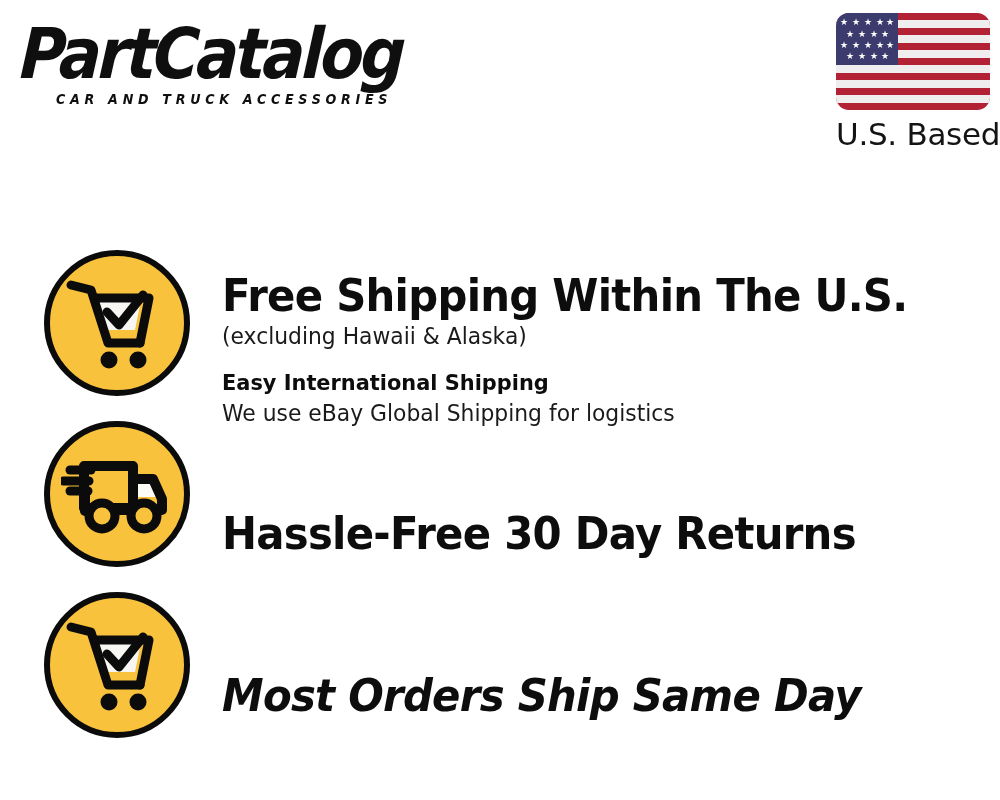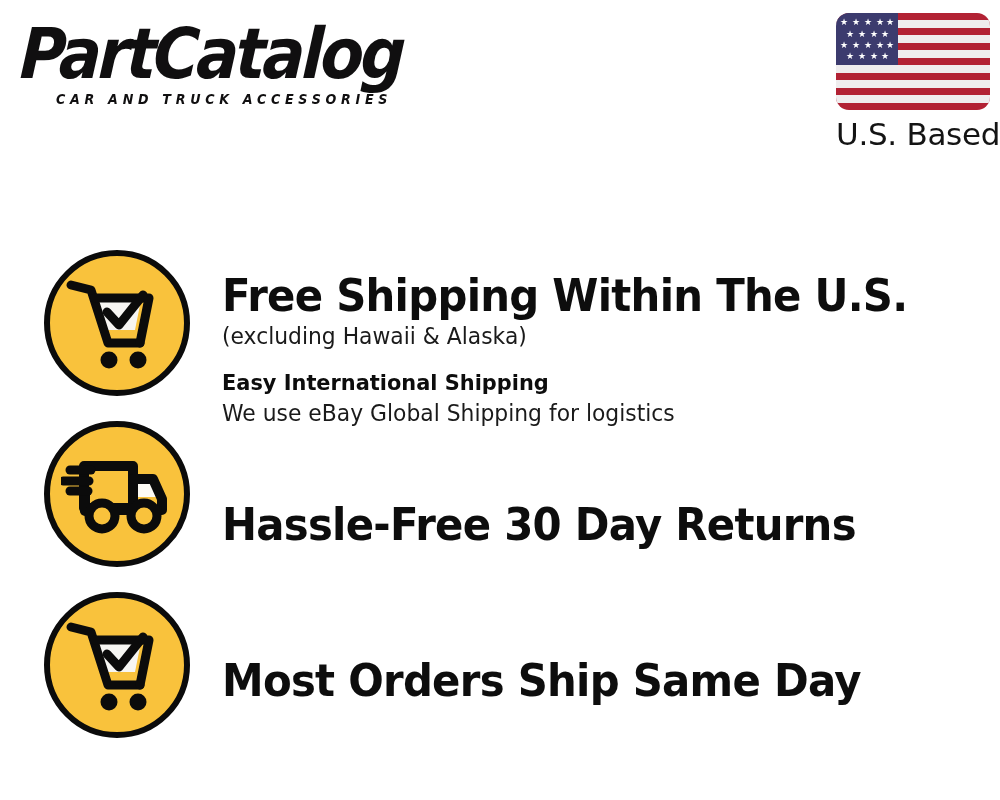--- a/index.html
+++ b/index.html
@@ -168,25 +168,25 @@
     transform-origin: left center;
   }
 
   
   #feature-shipping        { top: 250px; }
   #feature-shipping .icon-circle   { top: 0px; }
   #feature-shipping .feature-text  { top: -15px; }
 
   #feature-returns         { top: 421px; }
   #feature-returns .icon-circle    { top: 0px; }
-  #feature-returns .feature-text   { top: 43px; }
+  #feature-returns .feature-text   { top: 52px; }
 
   #feature-sameday        { top: 592px; }
   #feature-sameday .icon-circle   { top: 0px; }
-  #feature-sameday .feature-text  { top: 28px; }
+  #feature-sameday .feature-text  { top: 43px; font-style: italic; }
 </style>
 </head>
 <body>
 
 <div class="banner">
 
   <div class="brand-logo">
     <div class="brand-wordmark">PartCatalog</div>
     <div class="brand-tagline">CAR AND TRUCK ACCESSORIES</div>
   </div>

